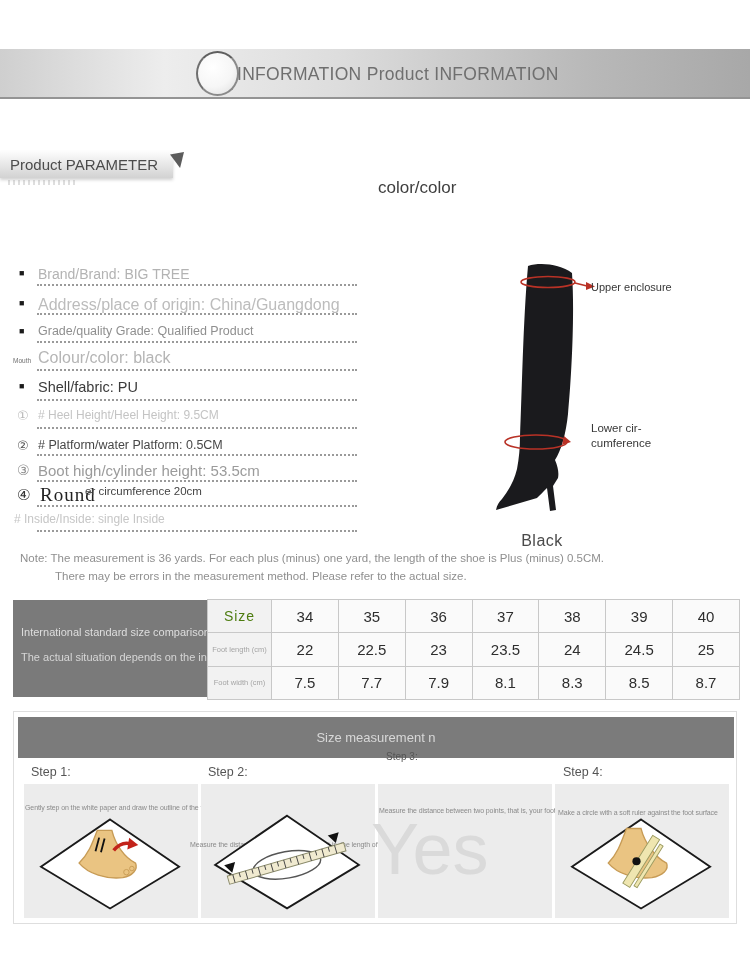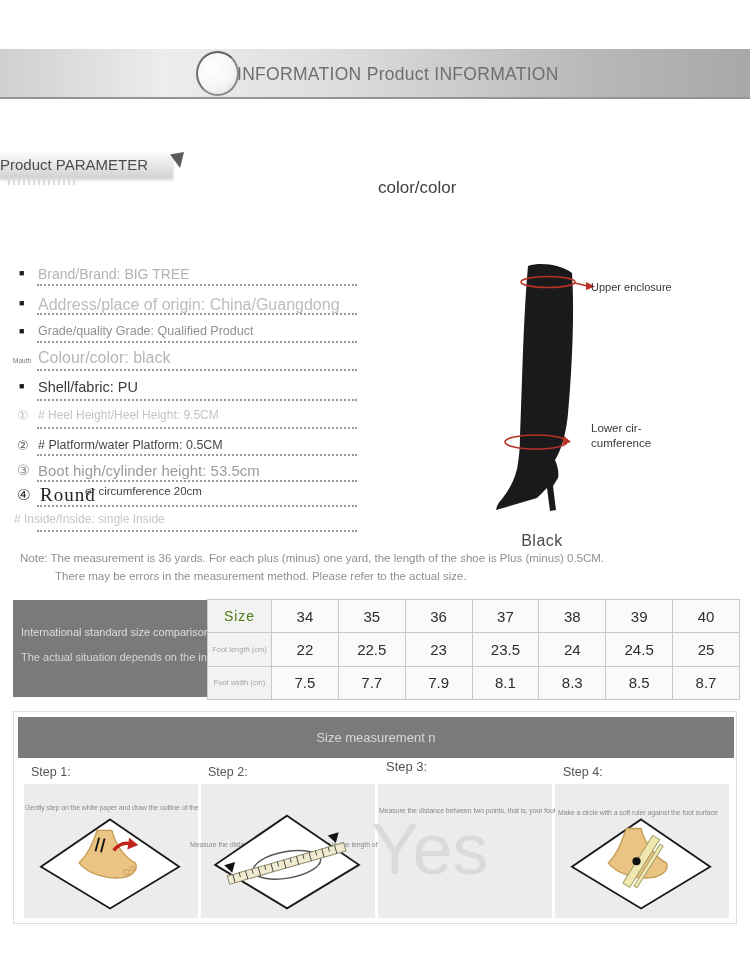--- a/index.html
+++ b/index.html
@@ -13,21 +13,21 @@
     border-bottom:2px solid #949494; }
   .banner-ellipse { position:absolute; left:196px; top:2px; width:43px; height:45px;
     border-radius:50%; border:2px solid #8a8a8a; border-top-color:#5f5f5f; border-left-color:#6f6f6f;
     background:radial-gradient(circle at 38% 35%, #ffffff 0%, #f6f6f6 55%, #dddddd 100%); }
   .banner-title { position:absolute; left:237px; top:0; height:50px; line-height:50px;
     font-size:17.5px; color:#6f6f6f; letter-spacing:0.3px; }
 
   
   .param-tab { position:absolute; left:0; top:135px; width:173px; height:27px;
     background:linear-gradient(#fdfdfd,#d2d2d2); box-shadow:0 2px 3px rgba(0,0,0,0.18);
-    font-size:15px; color:#4c4c4c; line-height:27px; }
+    font-size:15px; color:#4c4c4c; line-height:27px; padding-left:10px; }
   .param-tab-tri { position:absolute; left:170px; top:136px; width:14px; height:16px;
     background:#5c5c5c; clip-path:polygon(0 15%, 100% 0, 72% 100%); }
   .tab-ghost { position:absolute; left:8px; top:164px; width:70px; height:5px; opacity:0.28;
     background:repeating-linear-gradient(90deg,#8a8a8a 0 2px,transparent 2px 5px); }
 
   .color-title { position:absolute; left:378px; top:162px; font-size:17px; color:#3f3f3f; }
 
   
   .p-item { position:absolute; left:0; width:370px; white-space:nowrap; }
   .p-marker { position:absolute; left:19px; top:2px; font-size:9px; color:#1b1b1b; }
@@ -76,21 +76,21 @@
   table.size-table td.rowhead { width:64px; background:#f2f2f2; }
   td.rowhead.size-head { font-size:14px; color:#4d7c0f; letter-spacing:1px; }
   td.rowhead.small { font-size:7.5px; color:#a5a5a5; }
 
   
   .measure { position:absolute; left:13px; top:695px; width:724px; height:213px;
     background:#fff; border:1px solid #dedede; }
   .measure-header { position:absolute; left:4px; top:5px; width:716px; height:41px; background:#7b7b7b;
     text-align:center; line-height:41px; font-size:13px; color:#d8d8d8; }
   .step-label { position:absolute; top:53px; font-size:12.5px; color:#555; }
-  .sl1 { left:17px; } .sl2 { left:194px; } .sl3 { left:372px; font-size:13px; top:47px; } .sl4 { left:549px; }
+  .sl1 { left:17px; } .sl2 { left:194px; } .sl3 { left:372px; font-size:10px; top:39px; } .sl4 { left:549px; }
   .panel { position:absolute; top:72px; width:174px; height:134px; background:#ececec; }
   .pn1 { left:10px; } .pn2 { left:187px; } .pn3 { left:364px; } .pn4 { left:541px; }
   .panel .caption { position:absolute; left:1px; top:20px; font-size:7px; color:#8a8a8a;
     white-space:nowrap; letter-spacing:-0.1px; }
   .pn2 .caption { top:57px; left:-11px; }
   .pn3 .caption { top:23px; }
   .pn4 .caption { top:25px; left:3px; }
   .panel svg.illus { position:absolute; left:4px; top:30px; }
   .pn2 svg.illus { top:26px; }
   .watermark { position:absolute; left:357px; top:96px; font-size:72px; color:#dadada; z-index:2; }

